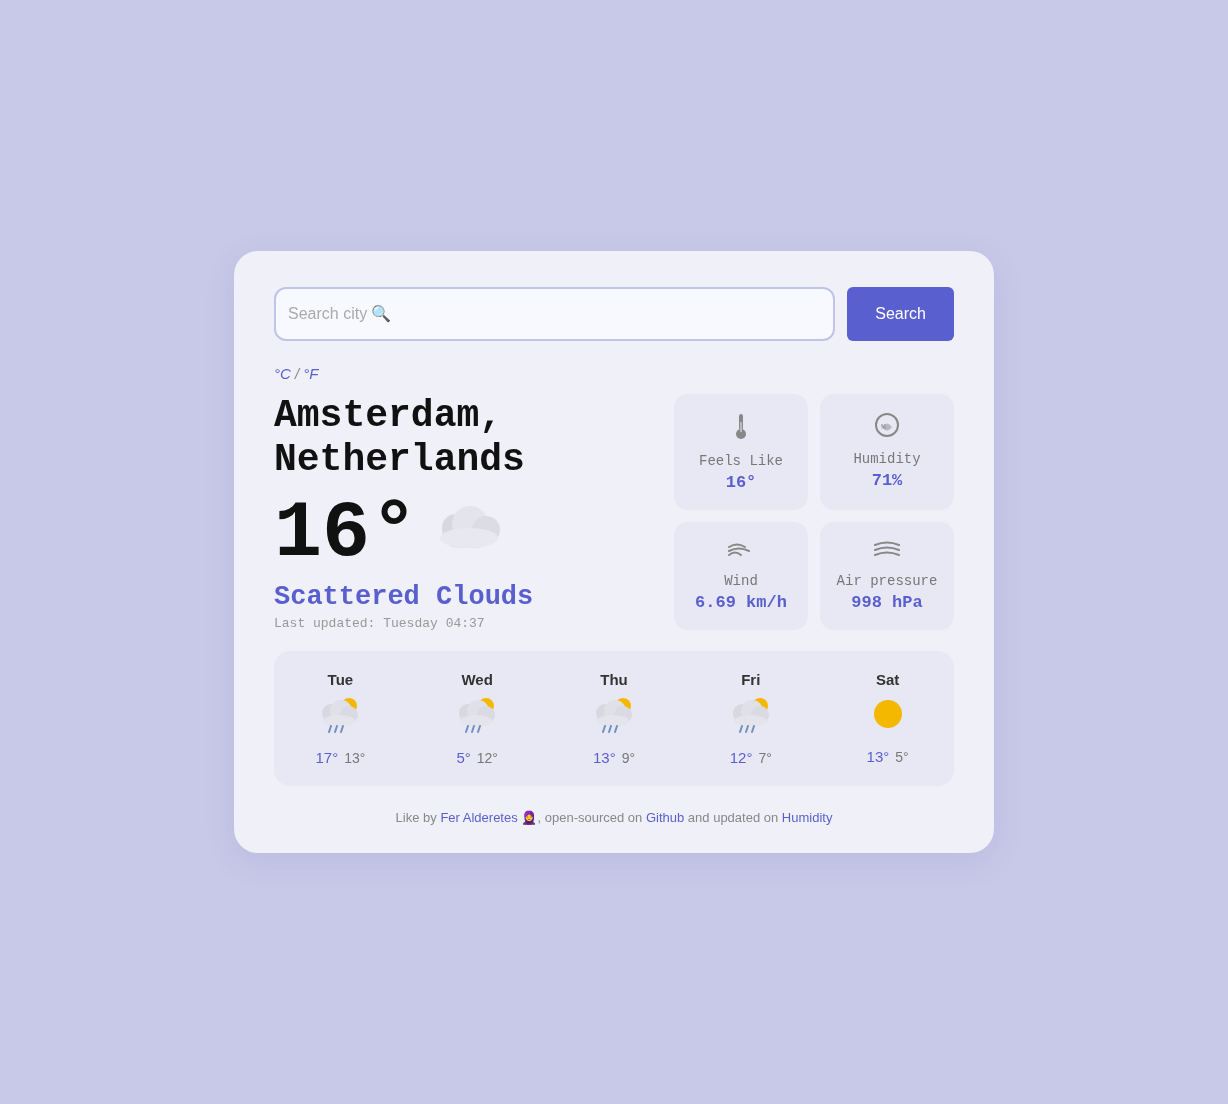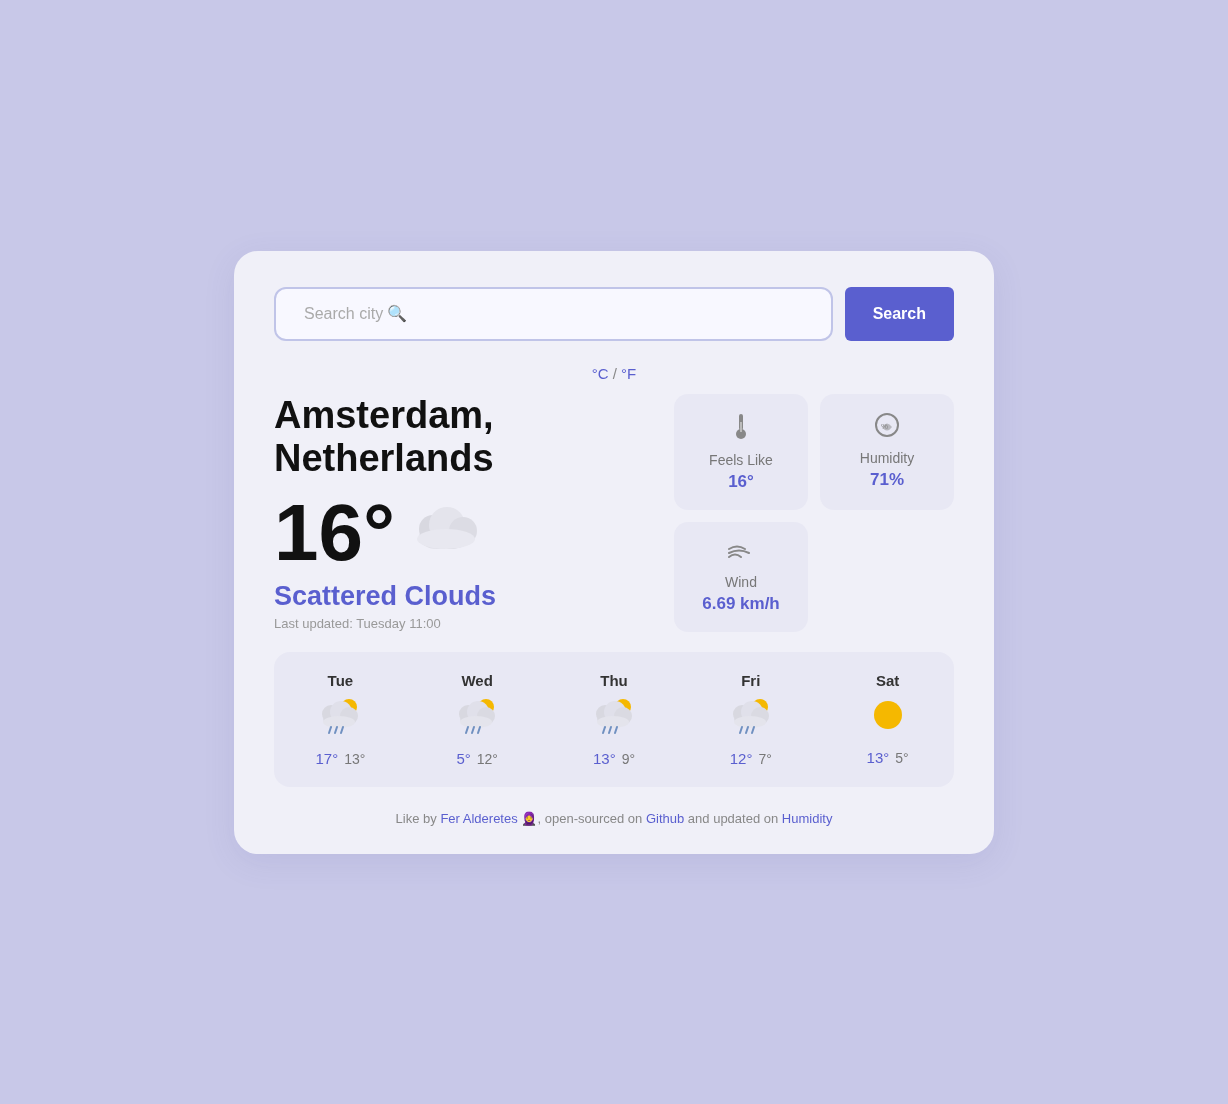--- a/index.html
+++ b/index.html
@@ -24,58 +24,60 @@
 
     
     .search-row {
       display: flex;
       gap: 12px;
       margin-bottom: 24px;
     }
 
     .search-input {
       flex: 1;
-      padding: 16px 28px;
+      padding: 16px 12px;
       border: 2px solid #c0c4e8;
       border-radius: 12px;
       background: #f8f8ff;
       font-size: 16px;
       color: #333;
       outline: none;
     }
     .search-input::placeholder { color: #aaa; }
 
     .search-btn {
       background: #5a5fcf;
       color: #fff;
       border: none;
       border-radius: 6px;
       padding: 3px 28px;
       font-size: 16px;
-      font-weight: 700;
+      font-weight: 400;
       cursor: pointer;
       white-space: nowrap;
     }
 
     
     .unit-toggle {
-      text-align: center;
+      text-align: left;
       margin-bottom: 12px;
       font-size: 15px;
       color: #5a5fcf;
       font-weight: 500;
+      font-style: italic;
     }
     .unit-toggle .slash { color: #888; }
 
     
     .weather-main {
       display: flex;
       gap: 28px;
       align-items: flex-start;
       margin-bottom: 20px;
+      font-family: Liberation Mono, monospace;
     }
 
     .city-info {
       flex: 1;
     }
 
     .city-name {
       font-size: 38px;
       font-weight: 700;
       color: #111;
@@ -244,21 +246,21 @@
             <ellipse cx="26" cy="34" rx="18" ry="12" fill="#e0e0e8"></ellipse>
             <ellipse cx="22" cy="26" rx="14" ry="14" fill="#d8d8e0"></ellipse>
             <ellipse cx="36" cy="22" rx="18" ry="18" fill="#e4e4ec"></ellipse>
             <ellipse cx="52" cy="28" rx="14" ry="14" fill="#dcdce4"></ellipse>
             <ellipse cx="35" cy="36" rx="29" ry="10" fill="#e8e8f0"></ellipse>
           </svg>
         </span>
       </div>
 
       <div class="condition">Scattered Clouds</div>
-      <div class="last-updated">Last updated: Tuesday 11:00</div>
+      <div class="last-updated">Last updated: Tuesday 04:37</div>
     </div>
 
     <div class="stats-grid">
 
       <div class="stat-card">
         <div class="stat-icon svg-icon">
           <svg width="24" height="28" viewBox="0 0 24 28" fill="none" xmlns="http://www.w3.org/2000/svg">
             <rect x="10" y="2" width="4" height="16" rx="2" fill="#888"></rect>
             <circle cx="12" cy="22" r="5" fill="#888"></circle>
             <rect x="11" y="10" width="2" height="10" fill="#bbb"></rect>
@@ -285,20 +287,31 @@
           <svg width="28" height="20" viewBox="0 0 28 20" fill="none" xmlns="http://www.w3.org/2000/svg">
             <path d="M2 7 Q10 2 18 7" stroke="#888" stroke-width="2" fill="none" stroke-linecap="round"></path>
             <path d="M2 11 Q12 6 22 11" stroke="#888" stroke-width="2" fill="none" stroke-linecap="round"></path>
             <path d="M2 15 Q8 10 14 15" stroke="#888" stroke-width="2" fill="none" stroke-linecap="round"></path>
           </svg>
         </div>
         <div class="stat-label">Wind</div>
         <div class="stat-value">6.69 km/h</div>
       </div>
 
+      <div class="stat-card">
+        <div class="stat-icon svg-icon">
+          <svg width="28" height="20" viewBox="0 0 28 20" fill="none" xmlns="http://www.w3.org/2000/svg">
+            <path d="M2 5 Q14 0 26 5" stroke="#888" stroke-width="2" fill="none" stroke-linecap="round"></path>
+            <path d="M2 10 Q14 5 26 10" stroke="#888" stroke-width="2" fill="none" stroke-linecap="round"></path>
+            <path d="M2 15 Q14 10 26 15" stroke="#888" stroke-width="2" fill="none" stroke-linecap="round"></path>
+          </svg>
+        </div>
+        <div class="stat-label">Air pressure</div>
+        <div class="stat-value">998 hPa</div>
+      </div>
 
     </div>
   </div>
 
   <div class="forecast-strip">
   <div class="forecast-day">
     <div class="forecast-day-name">Tue</div>
     <span class="forecast-icon" style="font-size:30px;">
       <svg width="42" height="38" viewBox="0 0 42 38" fill="none" xmlns="http://www.w3.org/2000/svg">
 

